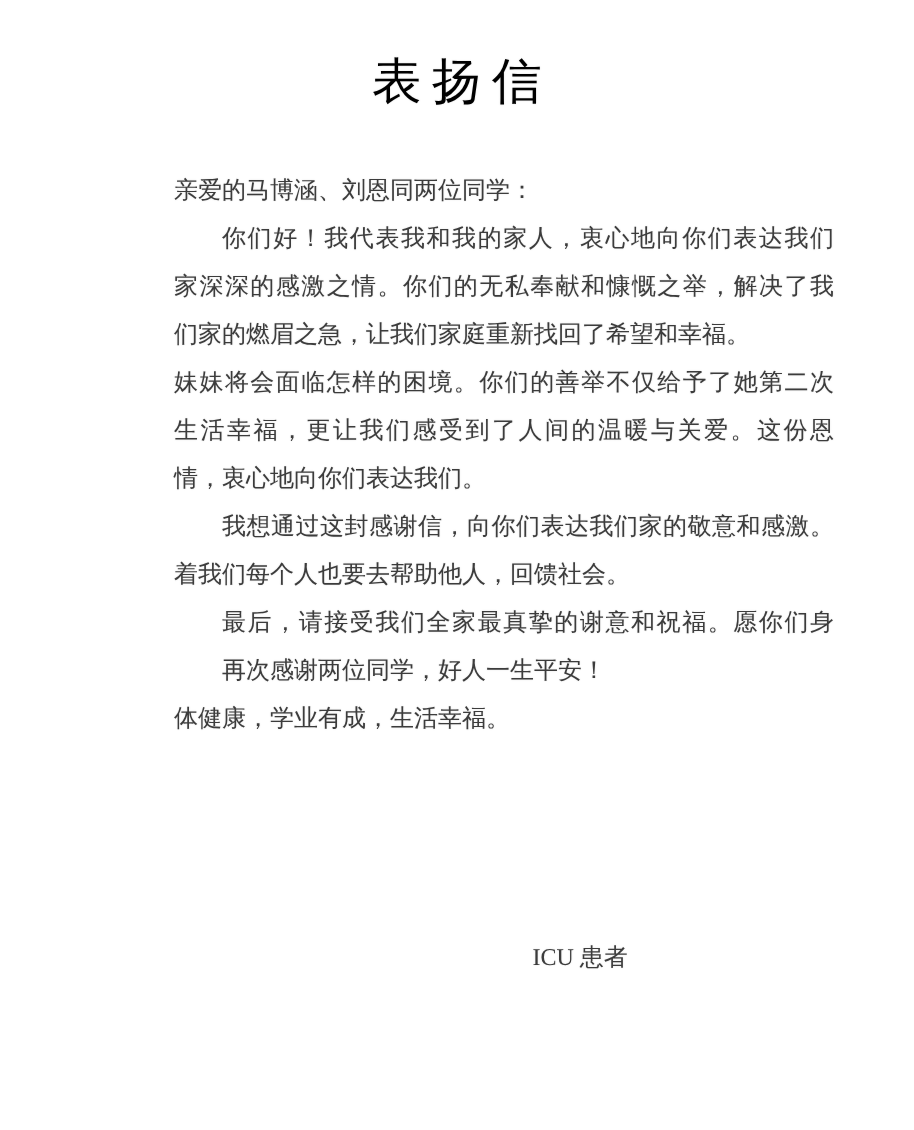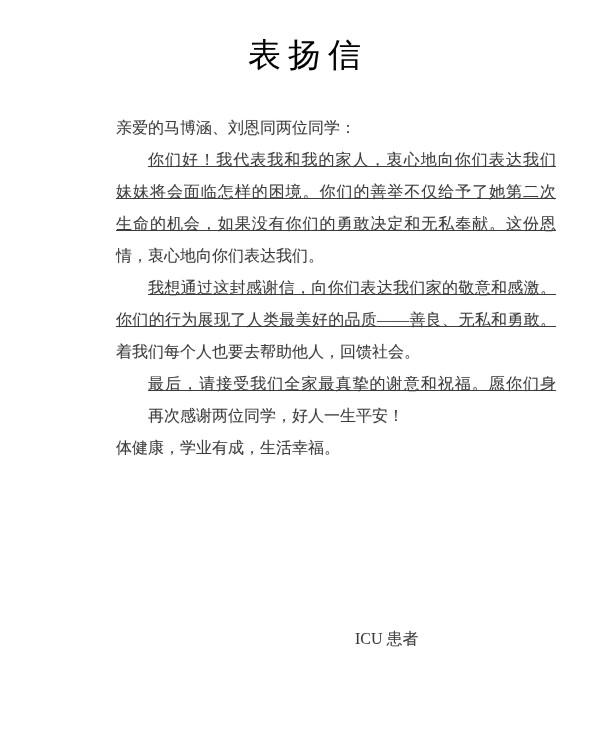--- a/index.html
+++ b/index.html
@@ -42,21 +42,20 @@
   }
   .line {
     white-space: normal;
   }
   .line.indent {
     text-indent: 32px;
   }
   .line.fill {
     text-align: justify;
     text-align-last: justify;
-    text-decoration: underline;
   }
   .signature {
     position: absolute;
     left: 355px;
     top: 622px;
     font-size: 16px;
     line-height: 33px;
     color: #3c3c3c;
     text-shadow: 0 0 1px rgba(120,120,120,0.3);
     white-space: nowrap;
@@ -91,25 +90,26 @@
 </head>
 <body>
 
 <div class="page">
 
   <div class="letter-title">表扬信</div>
 
   <div class="body-text">
     <div class="line">亲爱的马博涵、刘恩同两位同学：</div>
     <div class="line indent fill">你们好！我代表我和我的家人，衷心地向你们表达我们</div>
+    <div class="line fill">家深深的感激之情。你们的无私奉献和慷慨之举，解决了我</div>
+    <div class="line">们家的燃眉之急，让我们家庭重新找回了希望和幸福。</div>
     <div class="line fill">妹妹将会面临怎样的困境。你们的善举不仅给予了她第二次</div>
-    <div class="line fill">生命的机会，如果没有你们的勇敢决定和无私奉献。这份恩</div>
+    <div class="line fill">生活幸福，更让我们感受到了人间的温暖与关爱。这份恩</div>
     <div class="line">情，衷心地向你们表达我们。</div>
     <div class="line indent fill">我想通过这封感谢信，向你们表达我们家的敬意和感激。</div>
-    <div class="line fill">你们的行为展现了人类最美好的品质——善良、无私和勇敢。</div>
     <div class="line">着我们每个人也要去帮助他人，回馈社会。</div>
     <div class="line indent fill">最后，请接受我们全家最真挚的谢意和祝福。愿你们身</div>
     <div class="line indent">再次感谢两位同学，好人一生平安！</div>
     <div class="line">体健康，学业有成，生活幸福。</div>
   </div>
 
   <div class="signature">
     <div class="sig-line">ICU 患者</div>
   </div>
 

